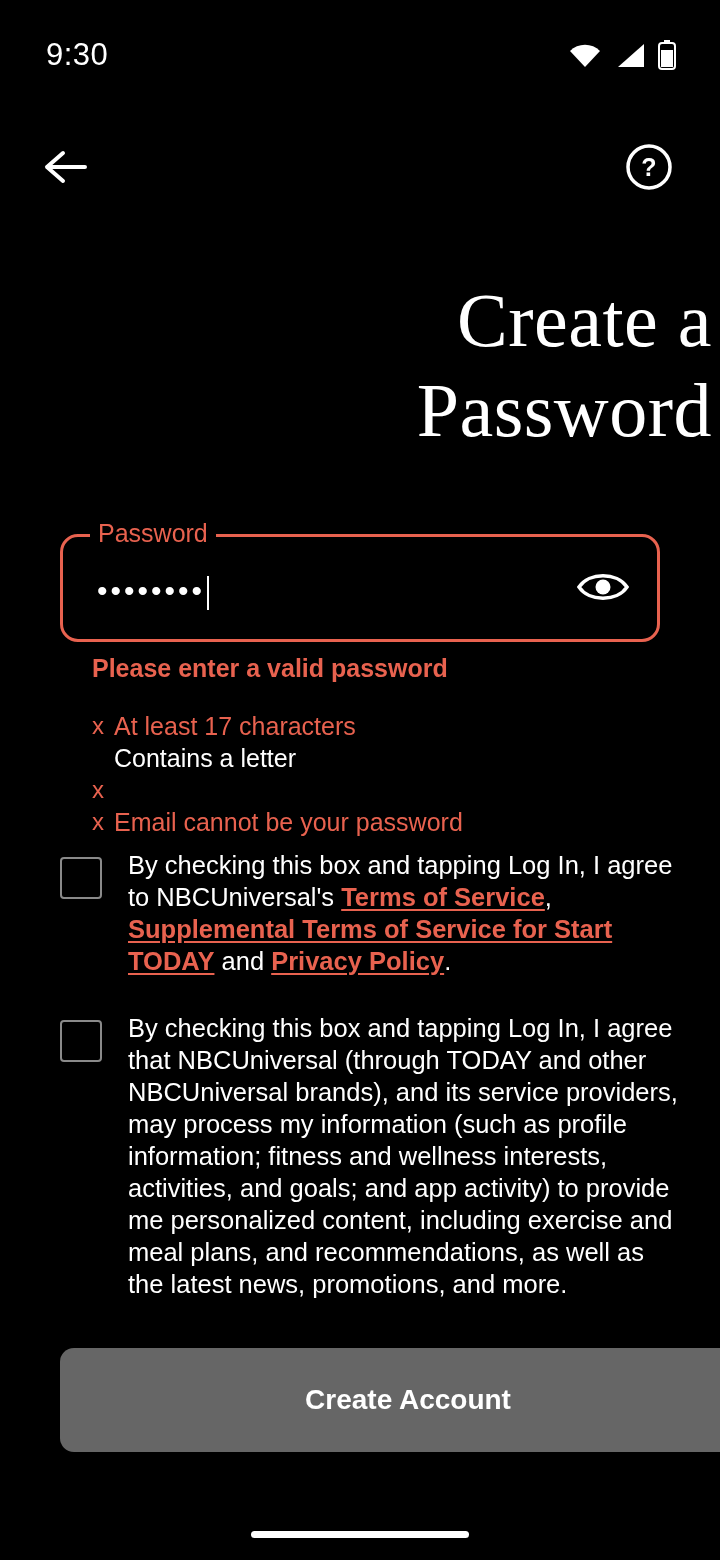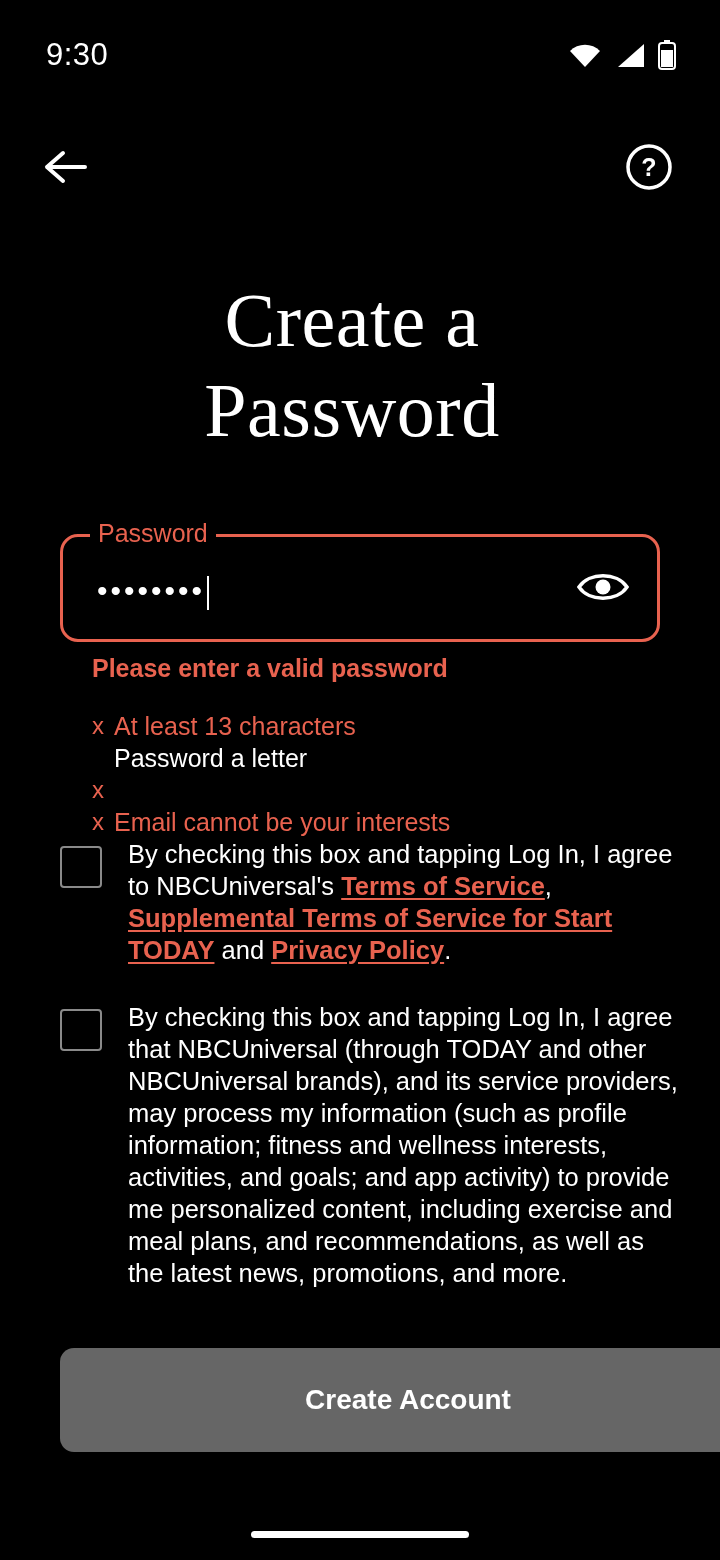--- a/index.html
+++ b/index.html
@@ -44,22 +44,22 @@
     padding: 0 40px 0 34px;
   }
   .icon-btn {
     width: 62px; height: 62px;
     display: flex; align-items: center; justify-content: center;
     background: none; border: none; cursor: pointer;
   }
 
   
   .title {
-    position: absolute; top: 275px; left: 0; right: 16px;
-    text-align: center;
+    position: absolute; top: 275px; left: 0; right: 8px;
+    text-align: right;
     font-family: "Liberation Serif", serif;
     font-size: 76px;
     line-height: 90px;
     font-weight: 400;
     color: #fff;
     letter-spacing: .5px;
   }
 
   
   .field-wrap {
@@ -134,20 +134,21 @@
   .rule.fail { color: #e8624f; }
   .rule.pass { color: #fff; }
   .rule.pass .mark { color: transparent; }
 
   
   .consent {
     position: absolute;
     left: 60px; right: 38px;
     display: flex;
     gap: 0;
+    margin-top: 11px;
   }
   .consent-1 { top: 838px; }
   .consent-2 { top: 1001px; }
   .checkbox {
     width: 42px; height: 42px;
     min-width: 42px;
     border: 2px solid #8a8a8a;
     border-radius: 4px;
     background: transparent;
     margin-top: 8px;
@@ -257,32 +258,32 @@
       </button>
     </div>
     <div class="field-legend">Password</div>
   </div>
 
   <div class="validation">
     <div class="validation-title">Please enter a valid password</div>
 
     <div class="rule fail">
       <span class="mark">x</span>
-      <span>At least 13 characters</span>
+      <span>At least 17 characters</span>
     </div>
     <div class="rule pass">
       <span class="mark">x</span>
-      <span>Password a letter</span>
+      <span>Contains a letter</span>
     </div>
     <div class="rule fail">
       <span class="mark">x</span>
     </div>
     <div class="rule fail">
       <span class="mark">x</span>
-      <span>Email cannot be your interests</span>
+      <span>Email cannot be your password</span>
     </div>
   </div>
 
   <div class="consent consent-1">
     <div class="checkbox"></div>
     <div class="consent-text"><span>By checking this box and tapping Log In, I agree to NBCUniversal's </span><a href="#">Terms of Service</a><span>, </span><a href="#">Supplemental Terms of Service for Start TODAY</a><span> and </span><a href="#">Privacy Policy</a><span>.</span></div>
   </div>
 
   <div class="consent consent-2">
     <div class="checkbox"></div>

